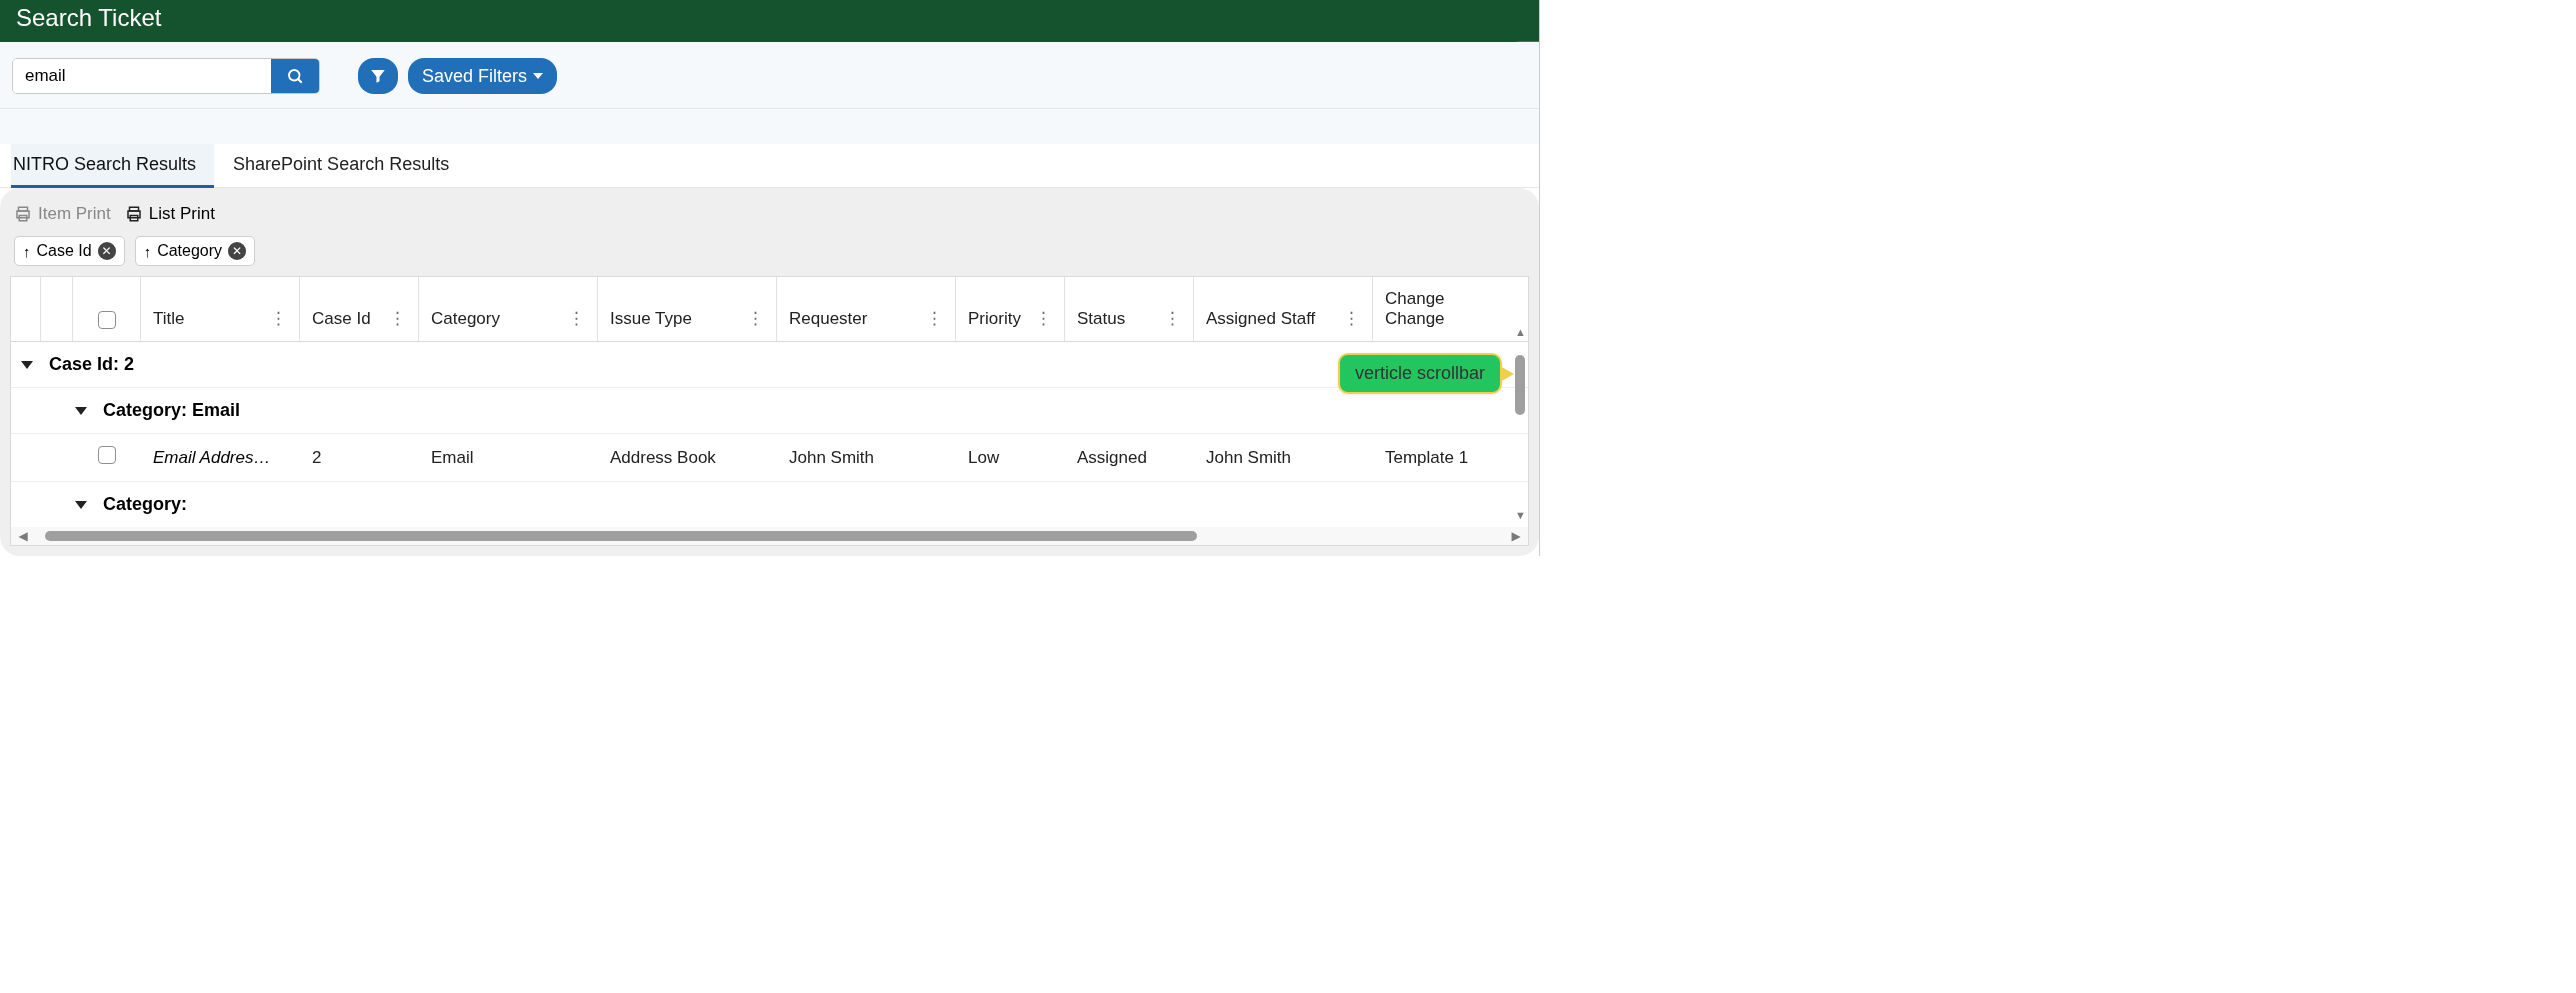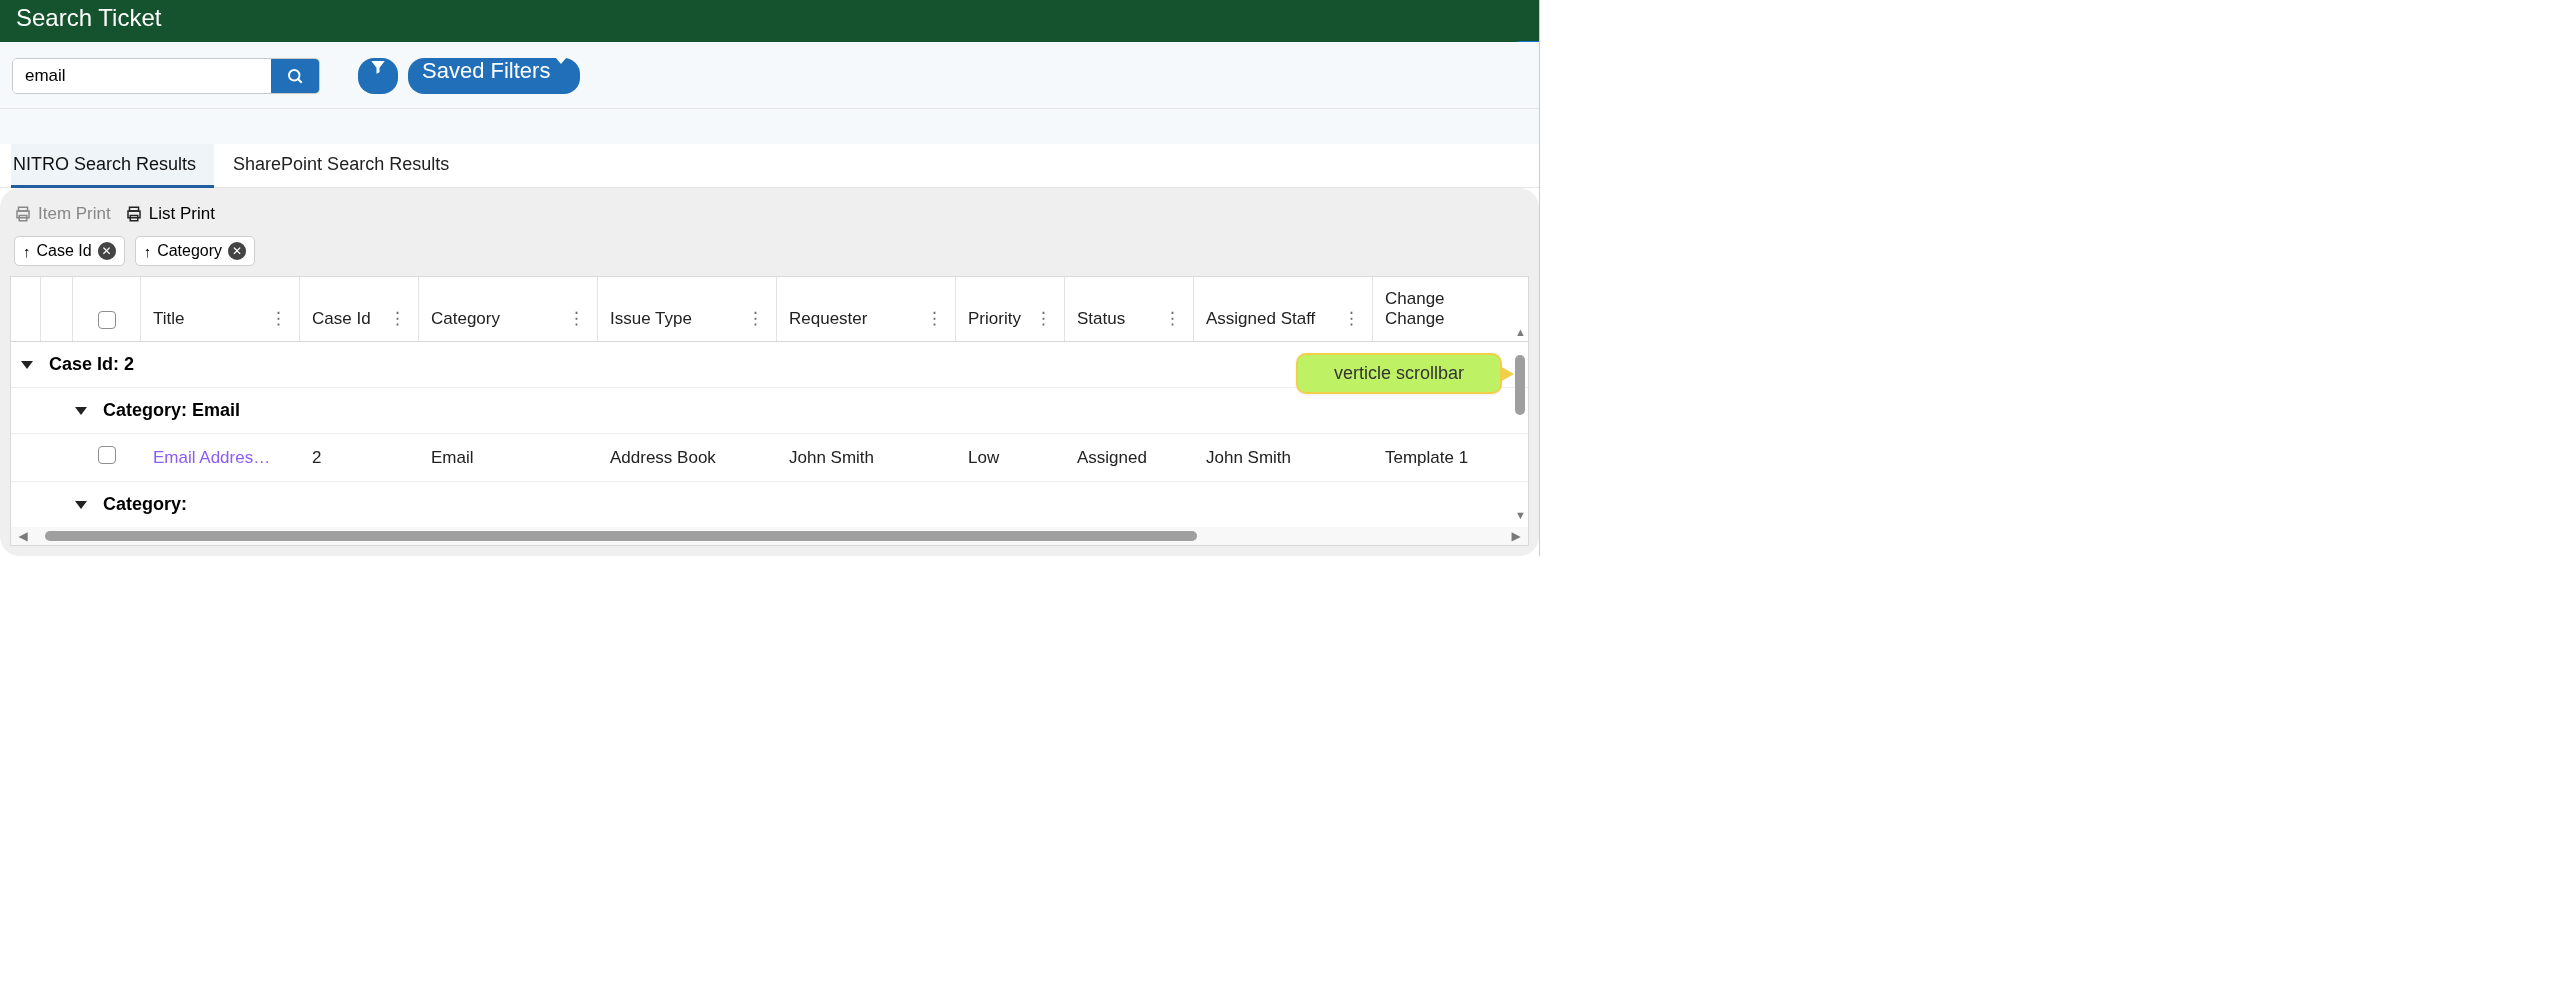--- a/index.html
+++ b/index.html
@@ -67,24 +67,25 @@
     justify-content: center;
     cursor: pointer;
   }
   .btn {
     background: #206fb8;
     color: #fff;
     border: none;
     border-radius: 16px;
     height: 36px;
     display: flex;
+    align-items: center;
     justify-content: center;
     cursor: pointer;
     padding: 0 14px;
-    font-size: 22px;
+    font-size: 18px;
   }
   .btn.icon-only { width: 40px; padding: 0; }
   .caret-down {
     display: inline-block;
     margin-left: 6px;
     width: 0; height: 0;
     border-left: 5px solid transparent;
     border-right: 5px solid transparent;
     border-top: 6px solid #fff;
   }
@@ -208,21 +209,21 @@
     border-top: 8px solid #222;
     cursor: pointer;
   }
   .data-row {
     display: flex;
     align-items: center;
     padding: 12px 0;
     border-bottom: 1px solid #eee;
   }
   .dcell { padding: 0 12px; font-size: 17px; color: #222; }
-  .dcell.link { color: #8b5cf6; cursor: pointer; white-space: nowrap; overflow: hidden; text-overflow: ellipsis; }
+  .dcell.link { color: #000000; cursor: pointer; white-space: nowrap; overflow: hidden; text-overflow: ellipsis; font-style: italic; }
   .vscroll-track {
     position: absolute;
     right: 3px;
     top: 50px;
     bottom: 24px;
     width: 10px;
     background: transparent;
   }
   .vscroll-arrow {
     color: #7a7a7a;
@@ -254,24 +255,24 @@
     width: 1152px;
     height: 10px;
     background: #9f9f9f;
     border-radius: 5px;
     cursor: pointer;
   }
   .callout {
     position: absolute;
     top: 76px;
     right: 26px;
-    background: #bef264;
+    background: #22c55e;
     border: 2px solid #f0cf4a;
     border-radius: 10px;
-    padding: 8px 36px;
+    padding: 8px 15px;
     font-size: 18px;
     color: #333;
     box-shadow: 0 1px 3px rgba(0,0,0,0.08);
   }
   .callout::after {
     content: "";
     position: absolute;
     right: -14px;
     top: 50%;
     transform: translateY(-50%);

